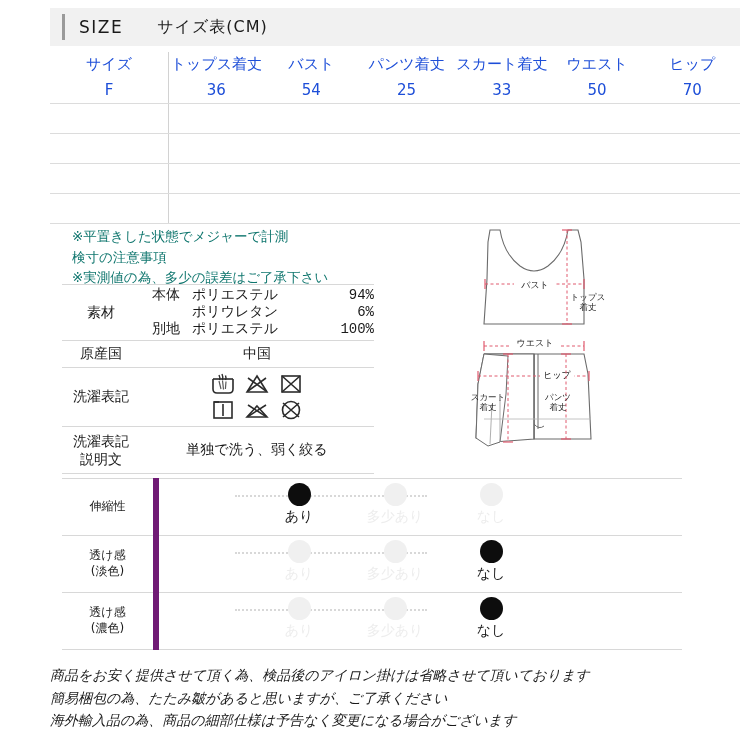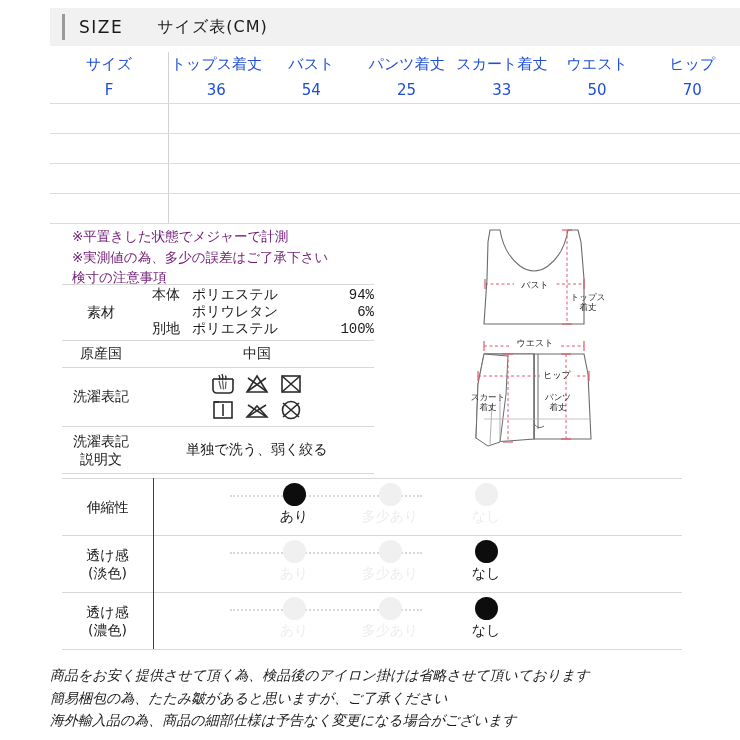--- a/index.html
+++ b/index.html
@@ -88,21 +88,21 @@
   }
 
   
   .notes {
     position: absolute;
     left: 72px;
     top: 226px;
     width: 330px;
     font-size: 13.5px;
     line-height: 1.52;
-    color: #701a75;
+    color: #0f766e;
   }
 
   
   .spec-table {
     position: absolute;
     left: 62px;
     top: 284px;
     width: 312px;
     border-collapse: collapse;
     table-layout: fixed;
@@ -175,24 +175,24 @@
     padding: 0;
     height: 56px;
     vertical-align: middle;
   }
   .rating-table tr:last-child td {
     border-bottom: 1px solid #d8d8d8;
   }
   .rating-label {
     width: 91px;
     text-align: center;
-    font-size: 14px;
+    font-size: 12px;
     line-height: 1.3;
     color: #1a1a1a;
-    border-right: 1px solid #701a75;
+    border-right: 6px solid #701a75;
   }
   .scale {
     position: relative;
     height: 56px;
     width: 100%;
   }
   .scale-line {
     position: absolute;
     top: 16px;
     left: 76px;
@@ -314,22 +314,22 @@
         <td></td>
           <td></td>
         <td></td>
           <td></td>
       </tr>
     </tbody>
   </table>
 
   <div class="notes">
     <div>※平置きした状態でメジャーで計測</div>
+    <div>検寸の注意事項</div>
     <div>※実測値の為、多少の誤差はご了承下さい</div>
-    <div>検寸の注意事項</div>
   </div>
 
   <table class="spec-table">
     <tbody>
       <tr class="row-material">
         <td class="spec-label" rowspan="1">素材</td>
         <td class="spec-sub">
           <div class="mat-line">本体</div>
           <div class="mat-line">&nbsp;</div>
           <div class="mat-line">別地</div>

